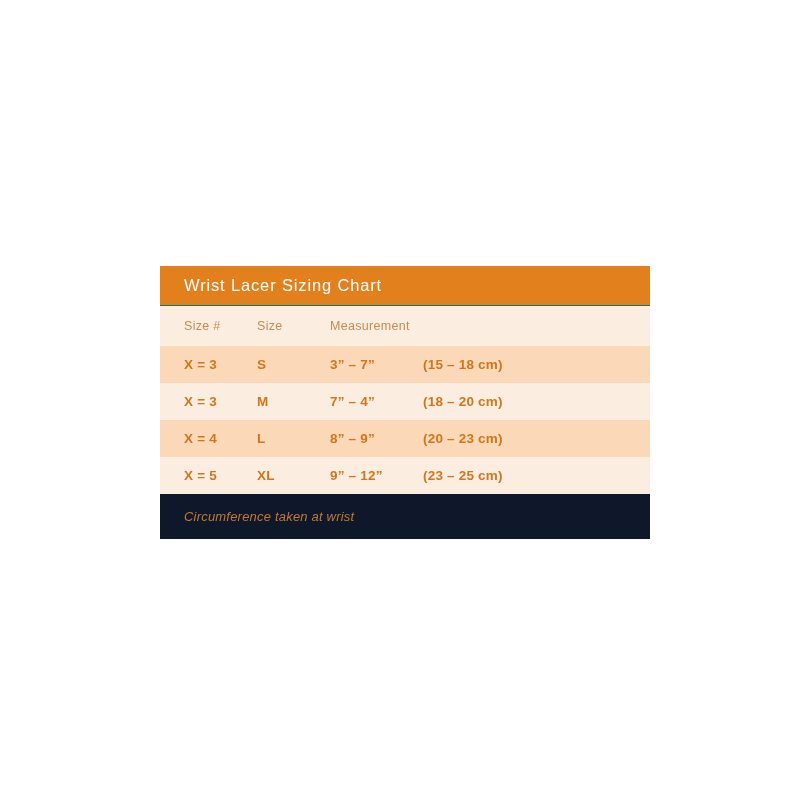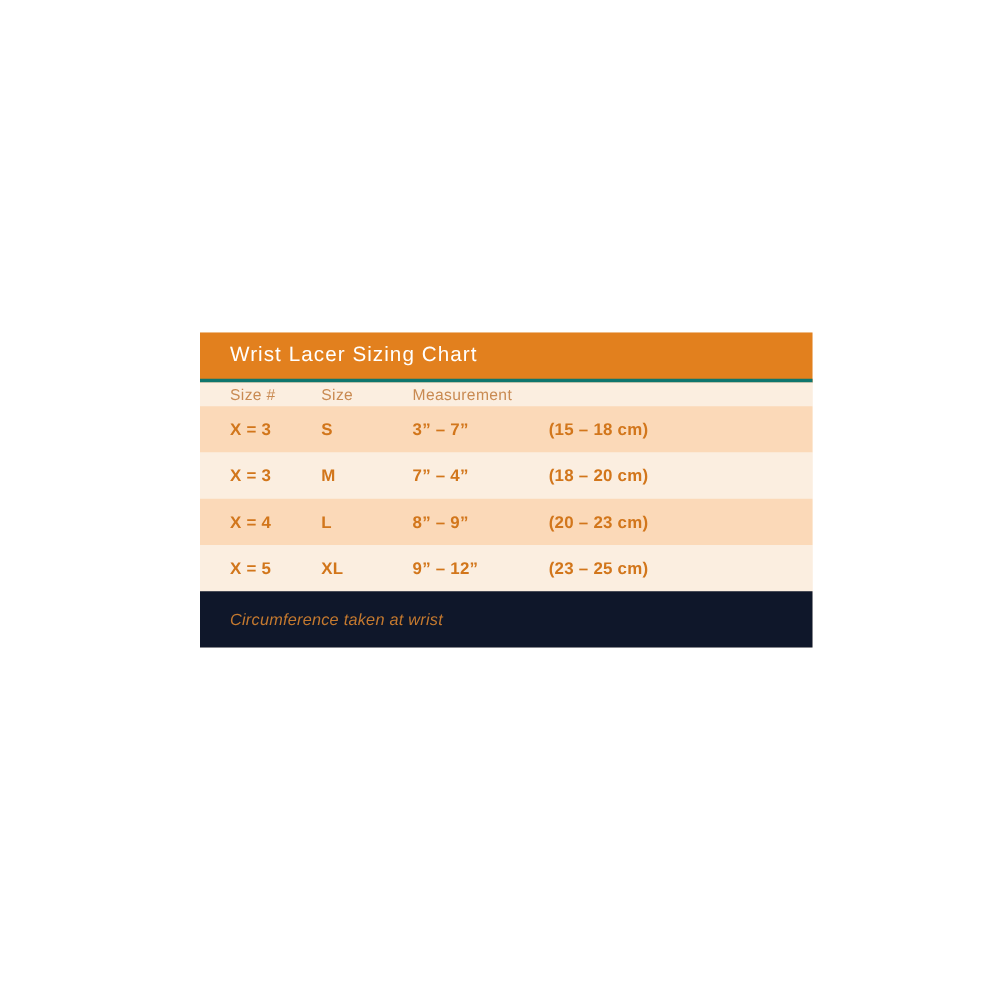--- a/index.html
+++ b/index.html
@@ -24,21 +24,21 @@
   }
 
   
   .chart-title-bar {
     background: #E2801E;
     height: 40px;
     display: flex;
     align-items: center;
     padding-left: 24px;
     box-sizing: border-box;
-    border-bottom: 3px solid #0f766e;
+    border-bottom: 1px solid #0f766e;
   }
   .chart-title {
     color: #FFFFFF;
     font-size: 16.5px;
     letter-spacing: 0.85px;
     font-weight: 400;
     white-space: nowrap;
   }
 
   
@@ -47,38 +47,38 @@
     align-items: center;
     height: 37px;
     box-sizing: border-box;
     padding-left: 24px;
     white-space: nowrap;
   }
   .row.band-light  { background: #FBEEE0; }
   .row.band-peach  { background: #FBD9B8; }
 
   .row.header-row {
-    height: 19px;
+    height: 40px;
     background: #FBEEE0;
   }
   .row.footer-row {
     height: 45px;
     background: #0f172a;
   }
 
   
   .cell {
     font-size: 13px;
     color: #D2761B;
     letter-spacing: 0.2px;
   }
   .c-sizenum    { width: 73px; }
   .c-size       { width: 73px; }
   .c-measure    { width: 93px; }
-  .c-metric     { width: auto; margin-left: 16px; }
+  .c-metric     { width: auto; }
 
   .header-row .cell {
     color: #C98A52;
     font-size: 12.5px;
     letter-spacing: 0.3px;
   }
 
   .data-row .cell {
     font-weight: 700;
     color: #D2761B;

